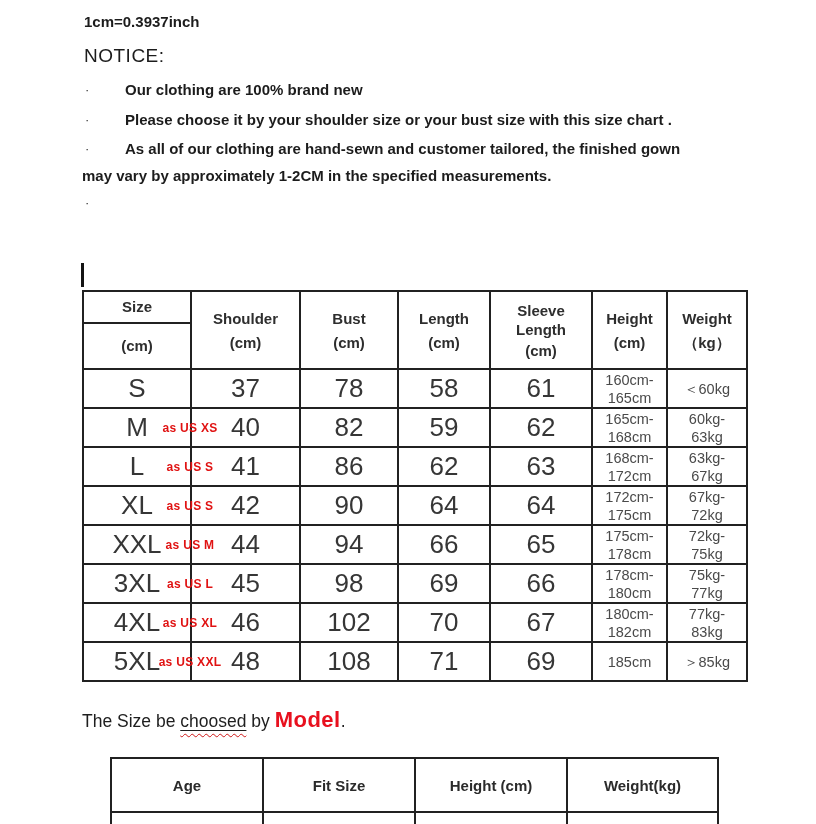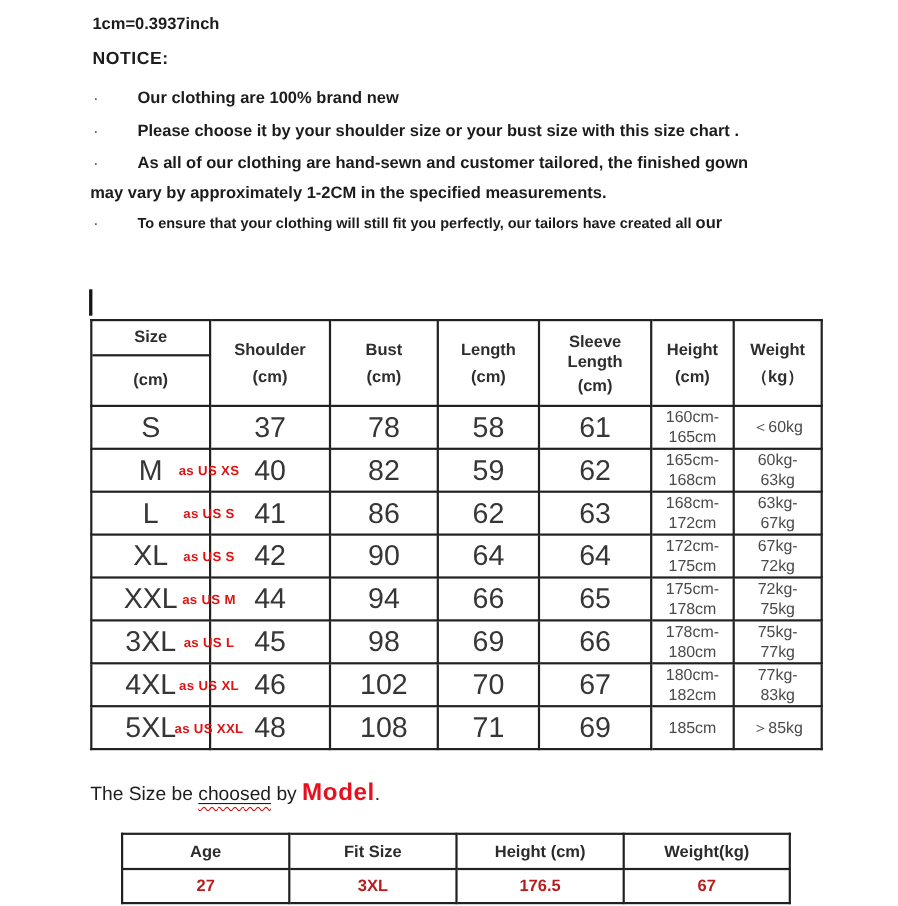--- a/index.html
+++ b/index.html
@@ -2,21 +2,21 @@
 <html><head>
 <meta charset="utf-8">
 <style>
   html,body{margin:0;padding:0;background:#fff;}
   .canvas{
     position:relative;width:784px;height:824px;background:#ffffff;
     font-family:"Liberation Sans",sans-serif;color:#1c1c1c;overflow:hidden;
   }
   
   .scale-note{position:absolute;left:84px;top:13px;font-size:15px;font-weight:700;}
-  .notice-title{position:absolute;left:84px;top:45px;font-size:16px;font-weight:700;letter-spacing:.5px;}
+  .notice-title{position:absolute;left:84px;top:45px;font-size:19px;font-weight:400;letter-spacing:.5px;}
   .bullet{position:absolute;left:82px;width:662px;font-weight:700;font-size:15px;line-height:27px;}
   .bullet .dot{position:absolute;left:3px;top:0;font-weight:400;font-size:13px;color:#333;}
   .bullet .first-line{padding-left:43px;}
   .b4-small{font-size:13.2px;}
   .b4-big{font-size:15px;}
   .text-cursor{position:absolute;left:81px;top:263px;width:3px;height:24px;background:#141414;}
   
   table{border-collapse:collapse;table-layout:fixed;}
   .size-chart{position:absolute;left:82px;top:290px;width:664px;}
   .size-chart th,.size-chart td{border:2px solid #212121;padding:0;text-align:center;vertical-align:middle;}
@@ -34,21 +34,21 @@
     position:absolute;right:0;top:50%;transform:translate(50%,-50%);
     font-size:12px;font-weight:700;color:#e01212;white-space:nowrap;z-index:2;letter-spacing:.3px;text-align:right;
   }
   
   .model-caption{position:absolute;left:82px;top:707px;font-size:17.5px;color:#1e1e1e;}
   .u-solid{text-decoration:underline;text-decoration-thickness:1px;text-underline-offset:3px;}
   .u-wavy{text-decoration:underline wavy #cf1717;text-decoration-thickness:1px;text-underline-offset:6px;margin-top:20px;}
   .model-word{font-size:22px;font-weight:700;color:#e8101e;letter-spacing:.5px;}
   
   .model-table{position:absolute;left:110px;top:757px;width:607px;}
-  .model-table th,.model-table td{border:2px solid #212121;text-align:center;padding:0;margin-top:22px;}
+  .model-table th,.model-table td{border:2px solid #212121;text-align:center;padding:11px;margin-top:22px;}
   .model-table th{font-size:15px;font-weight:700;color:#2b2b2b;height:30px;}
   .model-table td{font-size:15px;font-weight:700;color:#b91c1c;height:29px;}
 </style>
 </head>
 <body>
 
 <div class="canvas">
 
   <div class="scale-note">1cm=0.3937inch</div>
   <div class="notice-title">NOTICE:</div>
@@ -64,21 +64,20 @@
   </div>
 
   <div class="bullet" style="top:135px;">
     <span class="dot">·</span>
     <div class="first-line">As all of our clothing are hand-sewn and customer tailored, the finished gown</div>
     <div>may vary by approximately 1-2CM in the specified measurements.</div>
   </div>
 
   <div class="bullet" style="top:189px;">
     <span class="dot">·</span>
-    <div class="first-line"><span class="b4-small">To ensure that your clothing will still fit you perfectly, our tailors have created all </span><span class="b4-big">our</span></div>
   </div>
 
   <div class="text-cursor"></div>
 
   <table class="size-chart">
     <colgroup>
       <col style="width:108px">
         <col style="width:109px">
         <col style="width:98px">
         <col style="width:92px">

